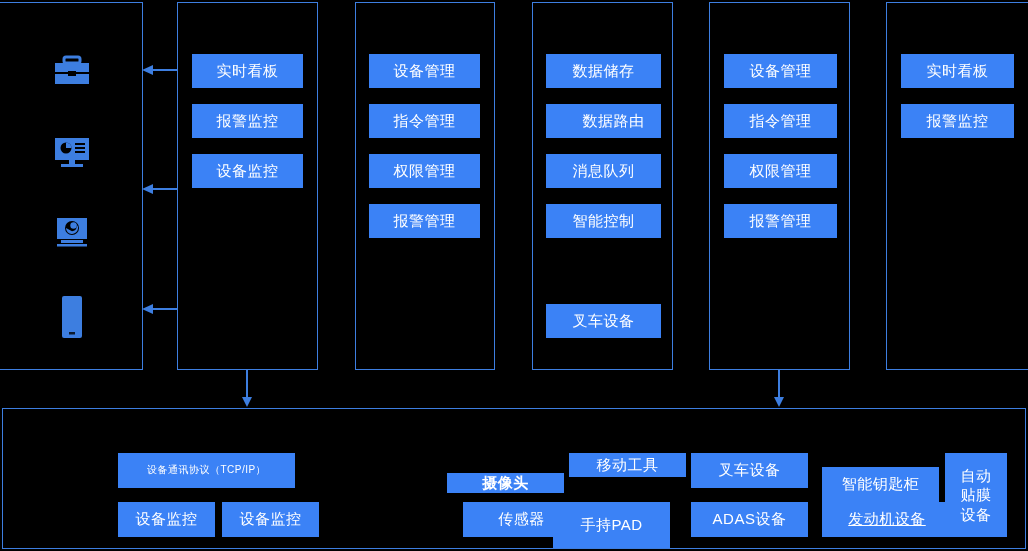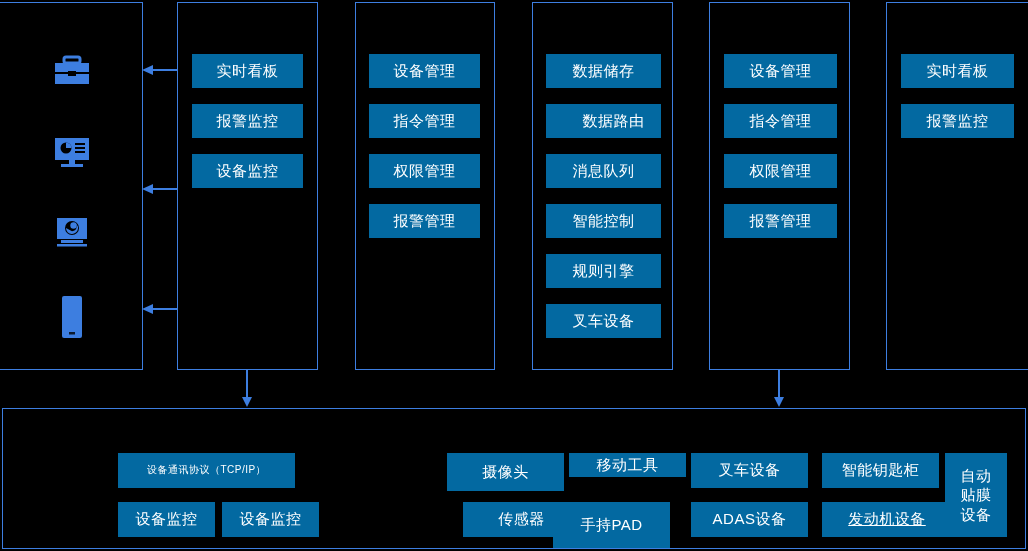--- a/index.html
+++ b/index.html
@@ -18,21 +18,21 @@
   
   .panel {
     position: absolute;
     border: 1px solid #3d7ee0;
     background: #000000;
     box-sizing: border-box;
   }
   
   .box {
     position: absolute;
-    background: #0369a1;
+    background: #3b82f6;
     color: #ffffff;
     display: flex;
     align-items: center;
     justify-content: center;
     text-align: center;
     font-size: 15px;
     letter-spacing: 0.5px;
     line-height: 1.25;
     box-sizing: border-box;
     white-space: pre-line;
@@ -133,21 +133,20 @@
   <div class="box" style="left:369px; top:54px; width:111px; height:34px;">设备管理</div>
   <div class="box" style="left:369px; top:104px; width:111px; height:34px;">指令管理</div>
   <div class="box" style="left:369px; top:154px; width:111px; height:34px;">权限管理</div>
   <div class="box" style="left:369px; top:204px; width:111px; height:34px;">报警管理</div>
 
   <div class="panel" style="left:532px; top:2px; width:141px; height:368px;"></div>
   <div class="box" style="left:546px; top:54px; width:115px; height:34px;">数据储存</div>
   <div class="box" style="left:546px; top:104px; width:115px; height:34px;padding-left:20px;">数据路由</div>
   <div class="box" style="left:546px; top:154px; width:115px; height:34px;">消息队列</div>
   <div class="box" style="left:546px; top:204px; width:115px; height:34px;">智能控制</div>
-  <div class="box" style="left:546px; top:254px; width:115px; height:34px;">规则引擎</div>
   <div class="box" style="left:546px; top:304px; width:115px; height:34px;">叉车设备</div>
 
   <div class="panel" style="left:709px; top:2px; width:141px; height:368px;"></div>
   <div class="box" style="left:724px; top:54px; width:113px; height:34px;">设备管理</div>
   <div class="box" style="left:724px; top:104px; width:113px; height:34px;">指令管理</div>
   <div class="box" style="left:724px; top:154px; width:113px; height:34px;">权限管理</div>
   <div class="box" style="left:724px; top:204px; width:113px; height:34px;">报警管理</div>
 
   <div class="panel" style="left:886px; top:2px; width:145px; height:368px;"></div>
   <div class="box" style="left:901px; top:54px; width:113px; height:34px;">实时看板</div>
@@ -165,24 +164,24 @@
       <polygon points="7,38 2,28 12,28" fill="#3d7ee0"></polygon>
     </svg>
   </div>
 
   <div id="bottom-container" style="left:2px; top:408px; width:1024px; height:141px;"></div>
 
   <div class="box" style="left:118px; top:453px; width:177px; height:35px; font-size:10px;">设备通讯协议（TCP/IP）</div>
   <div class="box" style="left:118px; top:502px; width:97px; height:35px;">设备监控</div>
   <div class="box" style="left:222px; top:502px; width:97px; height:35px;">设备监控</div>
 
-  <div class="box" style="left:447px; top:453px; width:117px; height:38px;">摄像头</div>
+  <div class="box" style="left:447px; top:473px; width:117px; height:20px;font-weight:bold;">摄像头</div>
   <div class="box" style="left:569px; top:453px; width:117px; height:24px;">移动工具</div>
   <div class="box" style="left:691px; top:453px; width:117px; height:35px;">叉车设备</div>
-  <div class="box" style="left:822px; top:453px; width:117px; height:35px;">智能钥匙柜</div>
+  <div class="box" style="left:822px; top:467px; width:117px; height:35px;">智能钥匙柜</div>
 
   <div class="box" style="left:447px; top:502px; width:117px; height:35px;margin-left:16px;">传感器</div>
   <div class="box" style="left:553px; top:502px; width:117px; height:46px;">手持PAD</div>
   <div class="box" style="left:691px; top:502px; width:117px; height:35px;">ADAS设备</div>
   <div class="box" style="left:822px; top:502px; width:130px; height:35px;text-decoration:underline;">发动机设备</div>
 
   <div class="box" style="left:945px; top:453px; width:62px; height:84px; font-size:15px; line-height:1.3;">自动
 贴膜
 设备</div>
 

